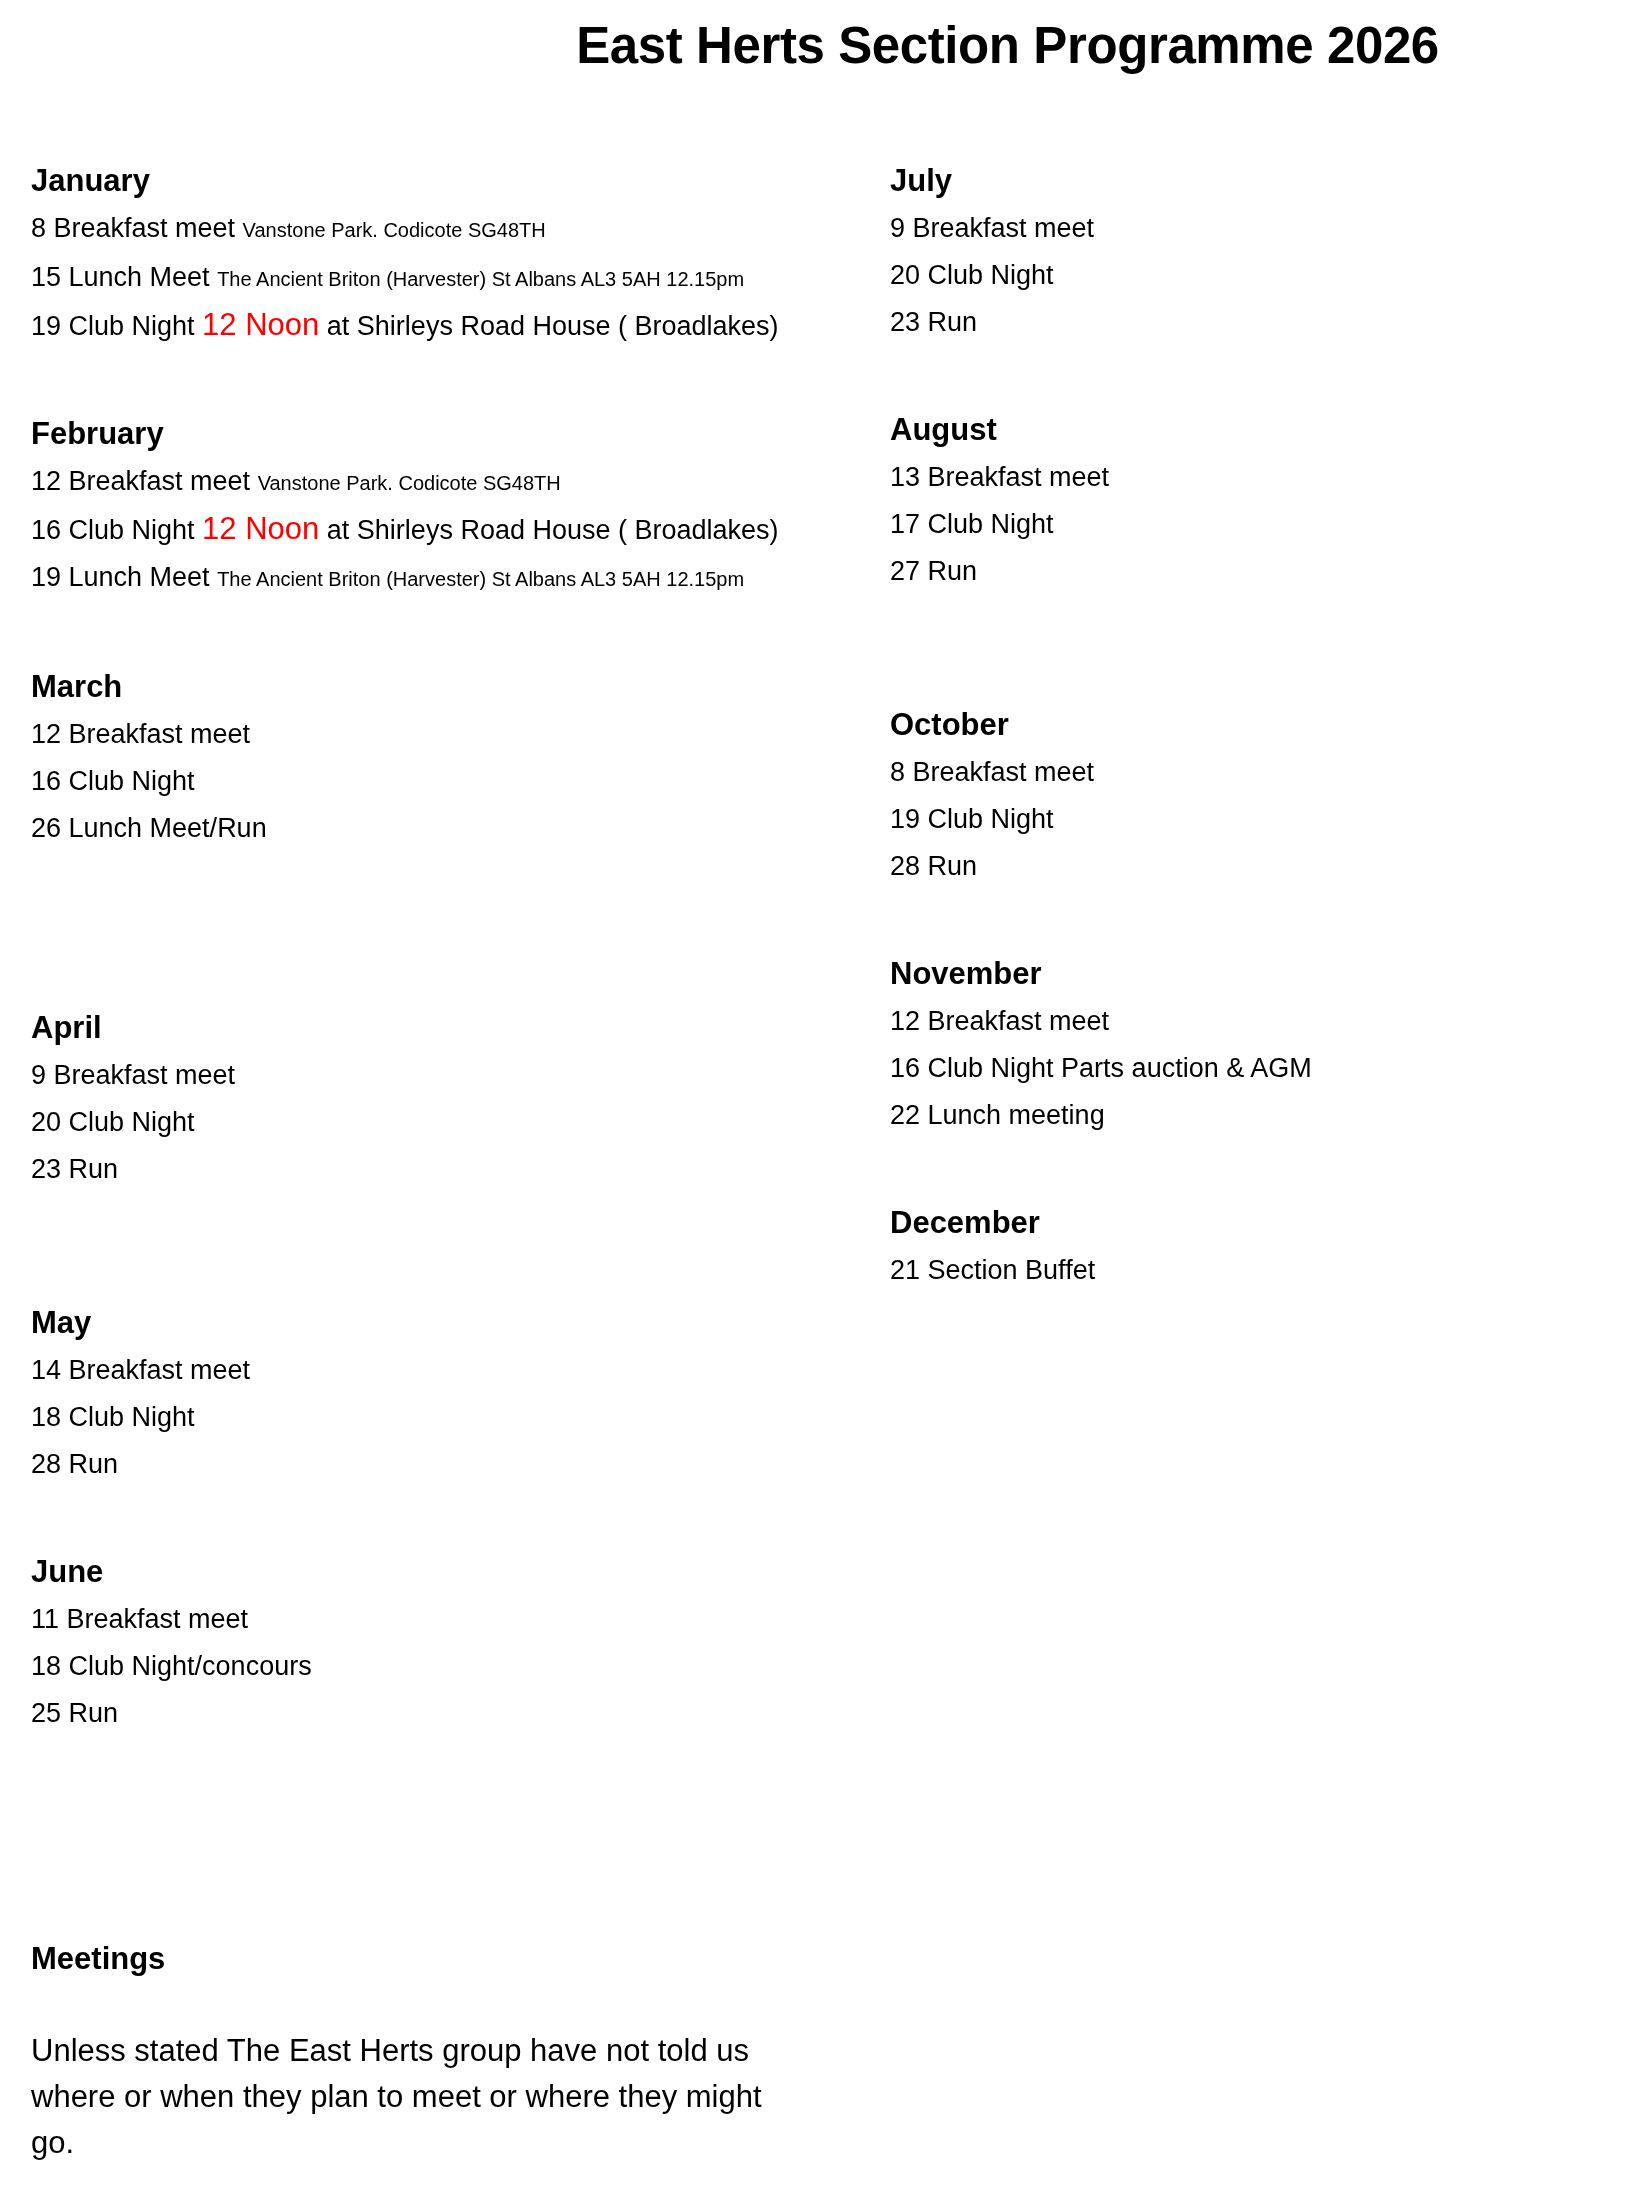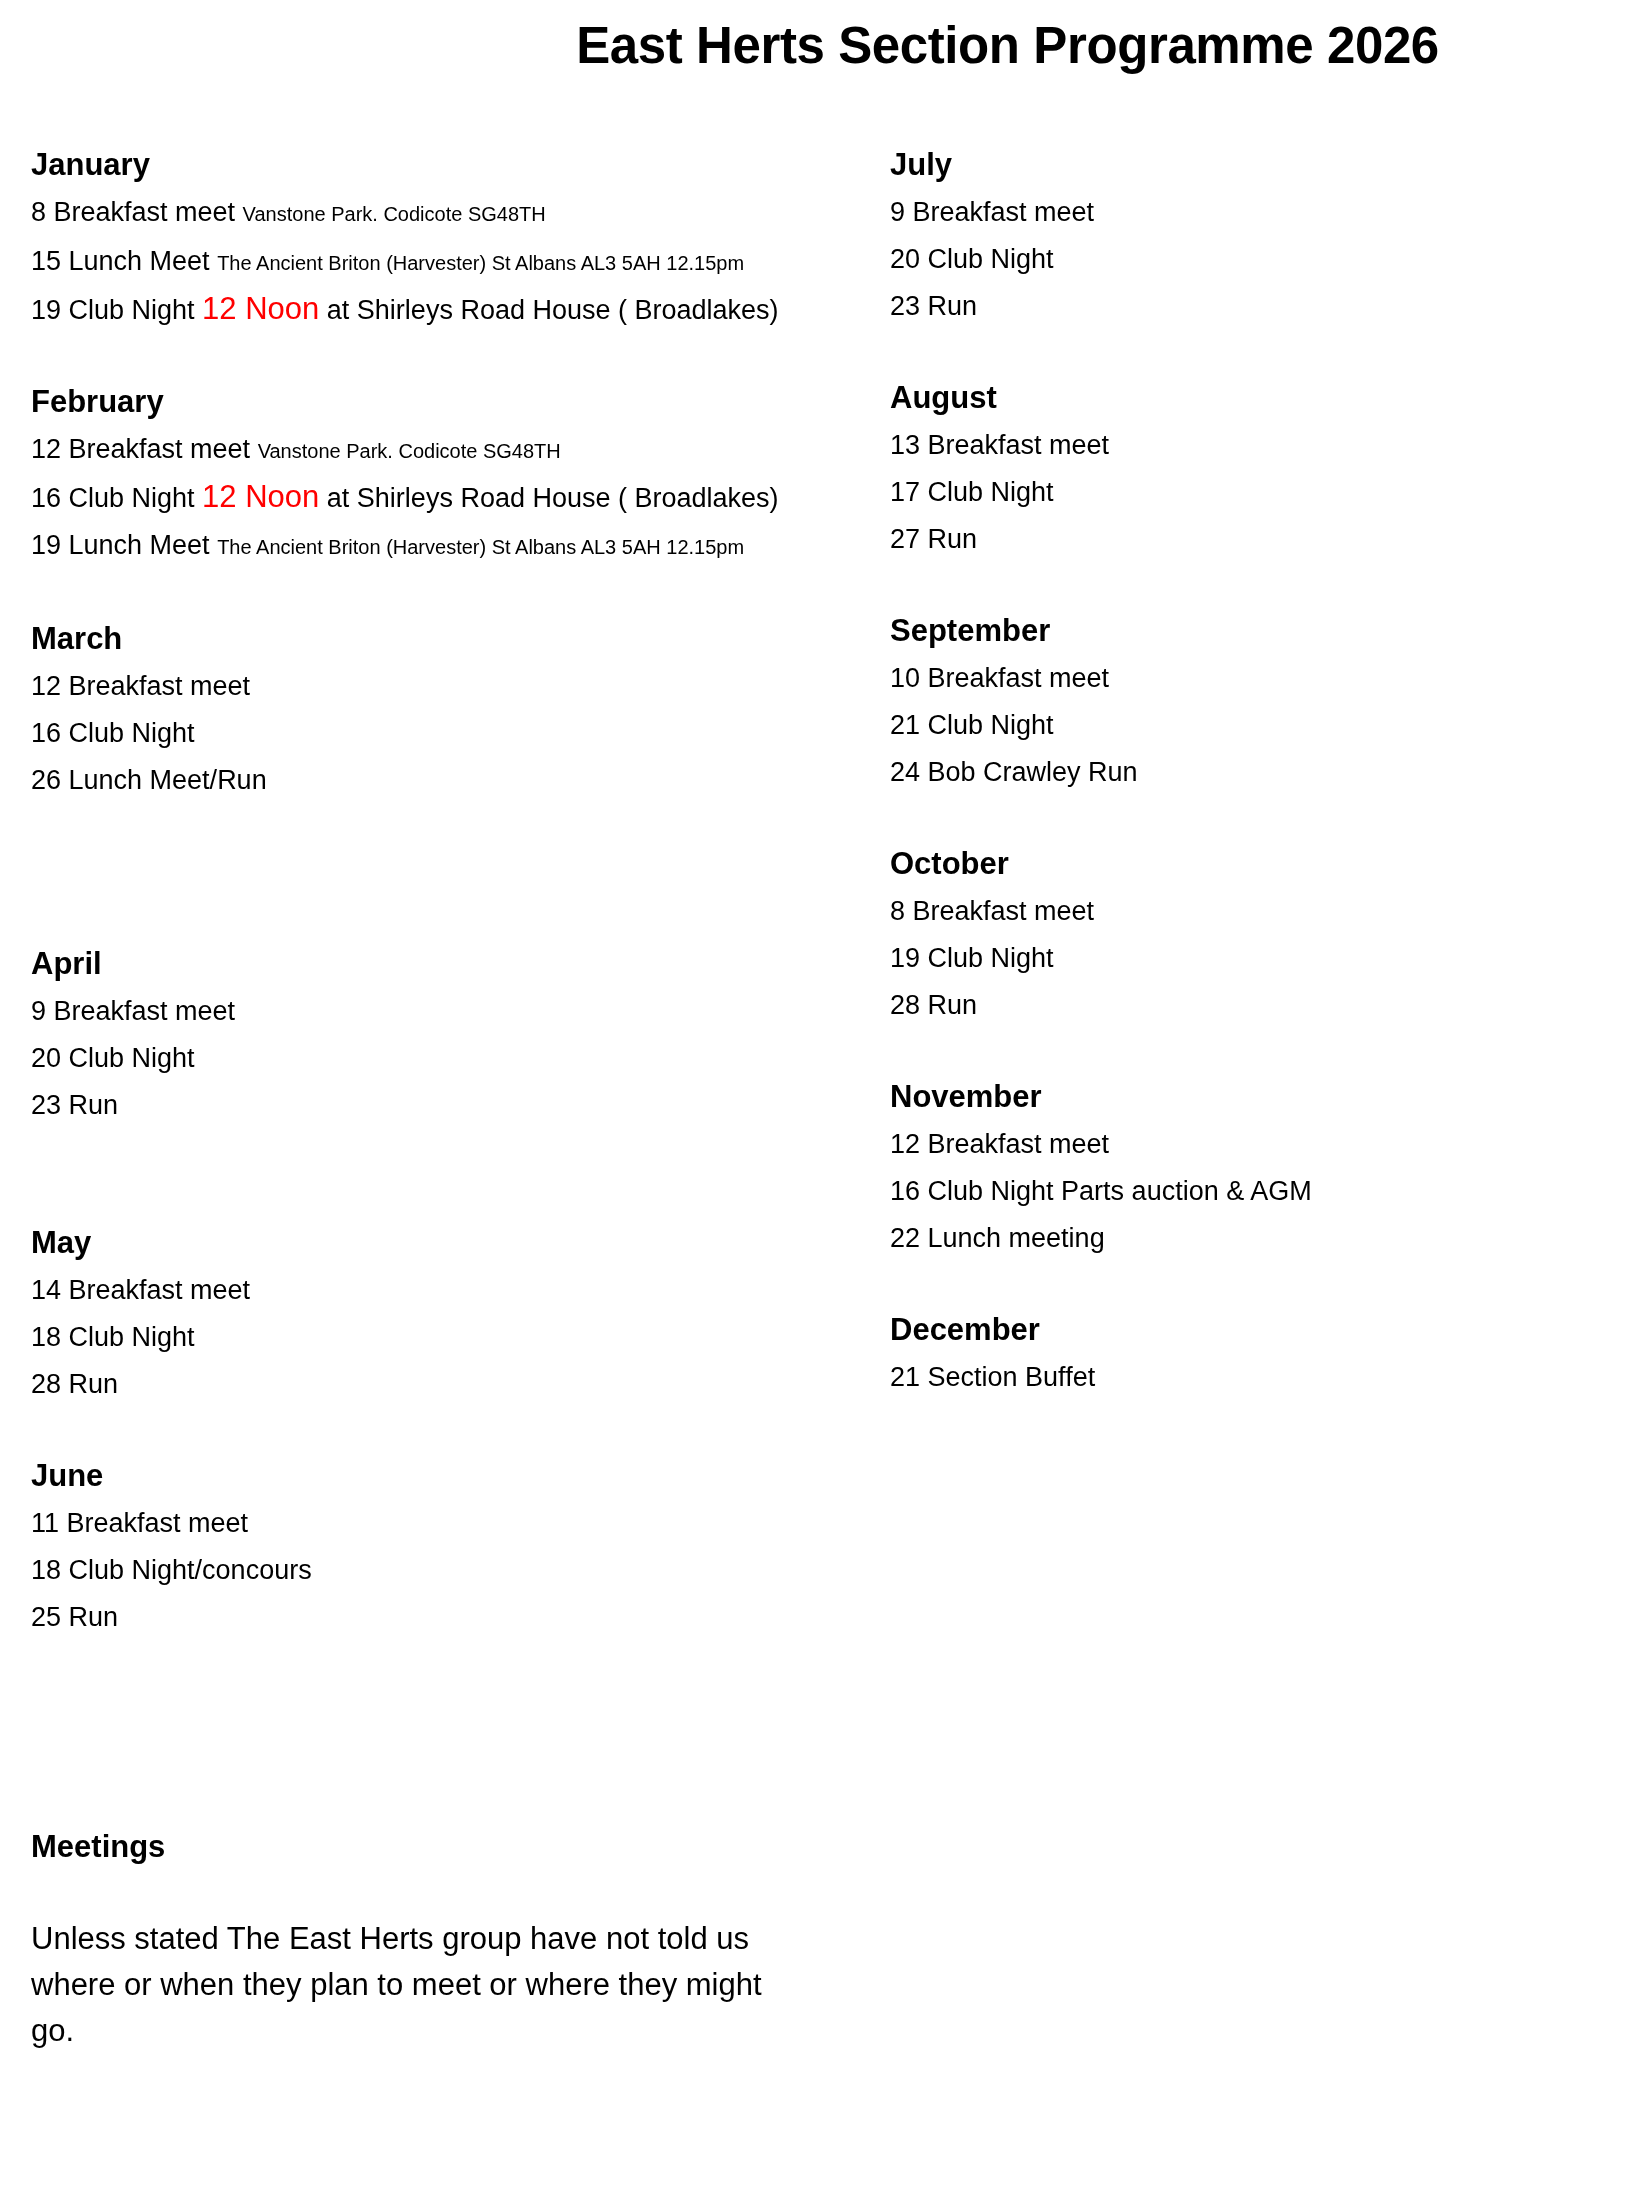--- a/index.html
+++ b/index.html
@@ -26,21 +26,21 @@
     white-space:nowrap;
   }
   .col {
     position:absolute;
     top:142px;
     font-size:31px;
     line-height:46px;
   }
   .col-left  { left:31px;   width:896px; }
   .col-right { left:890px; width:721px;  }
-  .month-heading { font-weight:700; }
+  .month-heading { font-weight:700;margin-top:16px; }
   .event-line { white-space:nowrap; }
   .blank-line { height:46px; }
   .t-main  { font-size:27px; }
   .t-small { font-size:20px; }
   .t-red   { color:var(--highlight-red, #ff0000); }
   .note-line { white-space:nowrap; }
 </style>
 </head>
 <body>
 
@@ -111,26 +111,20 @@
         <div class="event-line"><span class="t-main">23 Run</span></div>
       </div>
       <div class="blank-line"></div>
       <div class="month-block">
         <div class="month-heading">August</div>
         <div class="event-line"><span class="t-main">13 Breakfast meet</span></div>
         <div class="event-line"><span class="t-main">17 Club Night</span></div>
         <div class="event-line"><span class="t-main">27 Run</span></div>
       </div>
       <div class="blank-line"></div>
-      <div class="month-block">
-        <div class="month-heading">September</div>
-        <div class="event-line"><span class="t-main">10 Breakfast meet</span></div>
-        <div class="event-line"><span class="t-main">21 Club Night</span></div>
-        <div class="event-line"><span class="t-main">24 Bob Crawley Run</span></div>
-      </div>
       <div class="blank-line"></div>
       <div class="month-block">
         <div class="month-heading">October</div>
         <div class="event-line"><span class="t-main">8 Breakfast meet</span></div>
         <div class="event-line"><span class="t-main">19 Club Night</span></div>
         <div class="event-line"><span class="t-main">28 Run</span></div>
       </div>
       <div class="blank-line"></div>
       <div class="month-block">
         <div class="month-heading">November</div>

